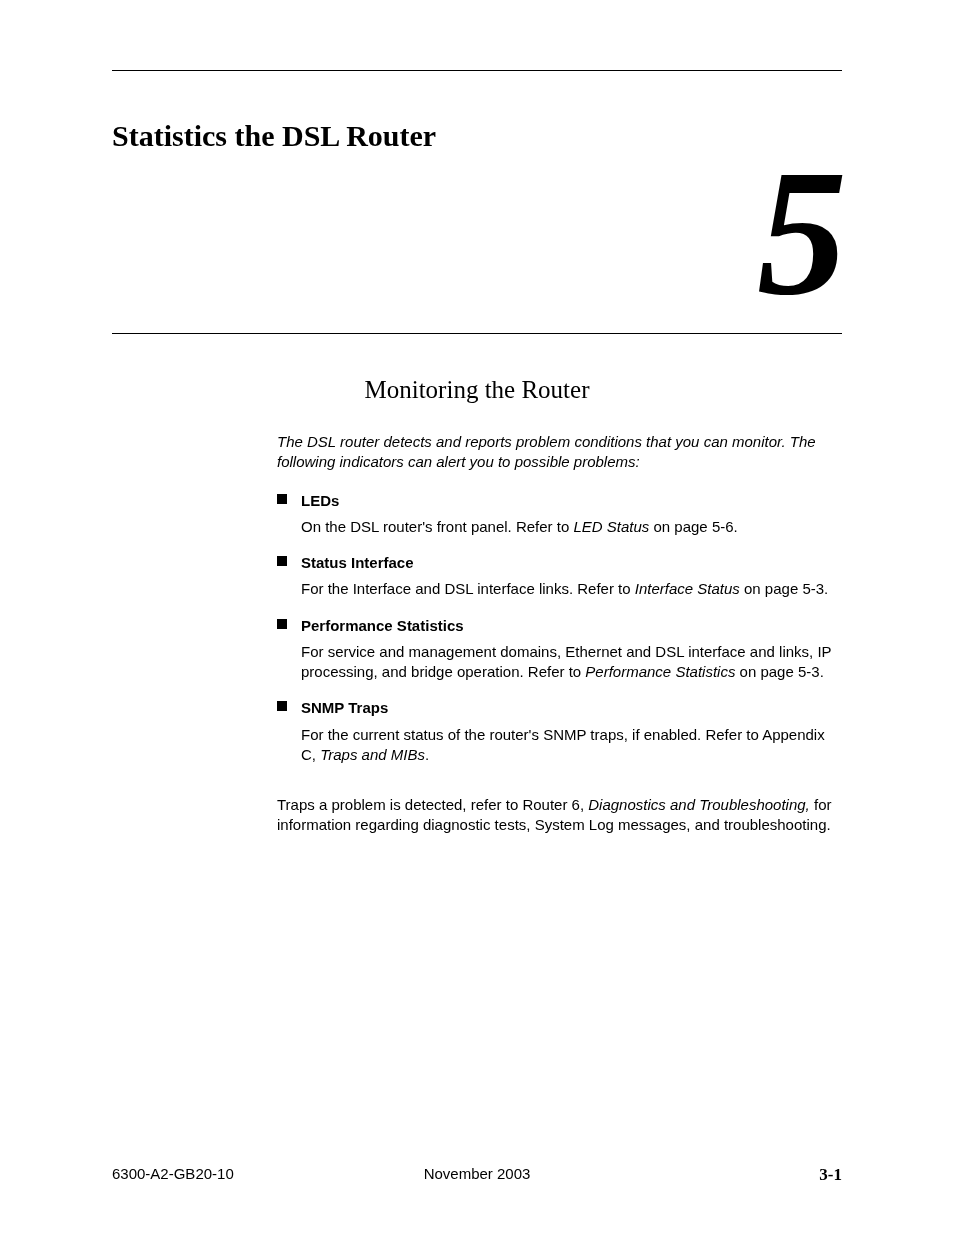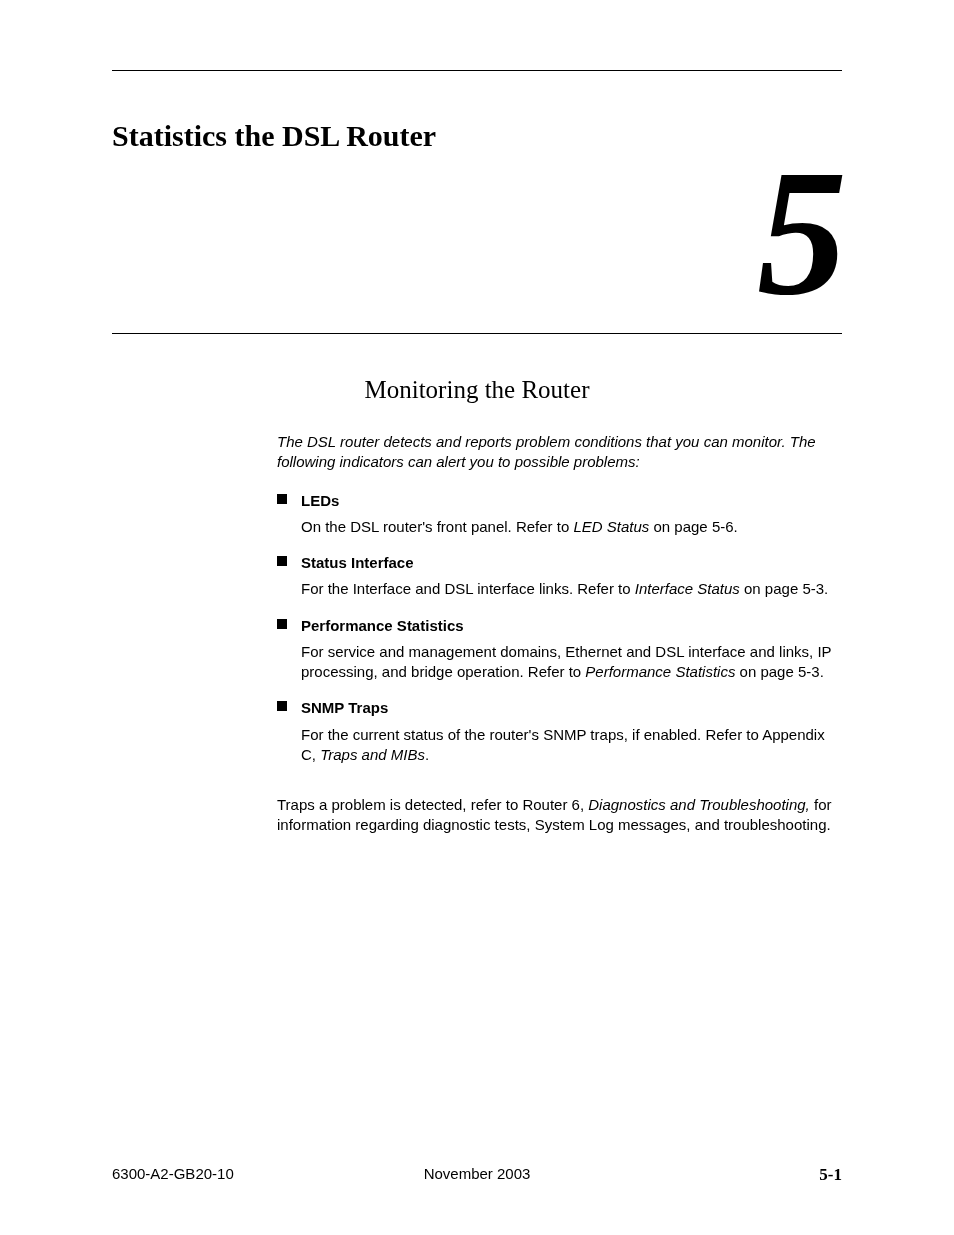--- a/index.html
+++ b/index.html
@@ -160,15 +160,15 @@
     </div>
 
     <p class="closing">
       <span>Traps a problem is detected, refer to </span><span>Router 6,</span> <span class="xref">Diagnostics and Troubleshooting,</span><span> for information regarding diagnostic tests, System Log messages, and troubleshooting.</span>
     </p>
   </div>
 
   <div class="footer">
     <span class="footer-left">6300-A2-GB20-10</span>
     <span class="footer-center">November 2003</span>
-    <span class="footer-right">5-1</span>
+    <span class="footer-right">3-1</span>
   </div>
 </div>
 
 </body></html>

